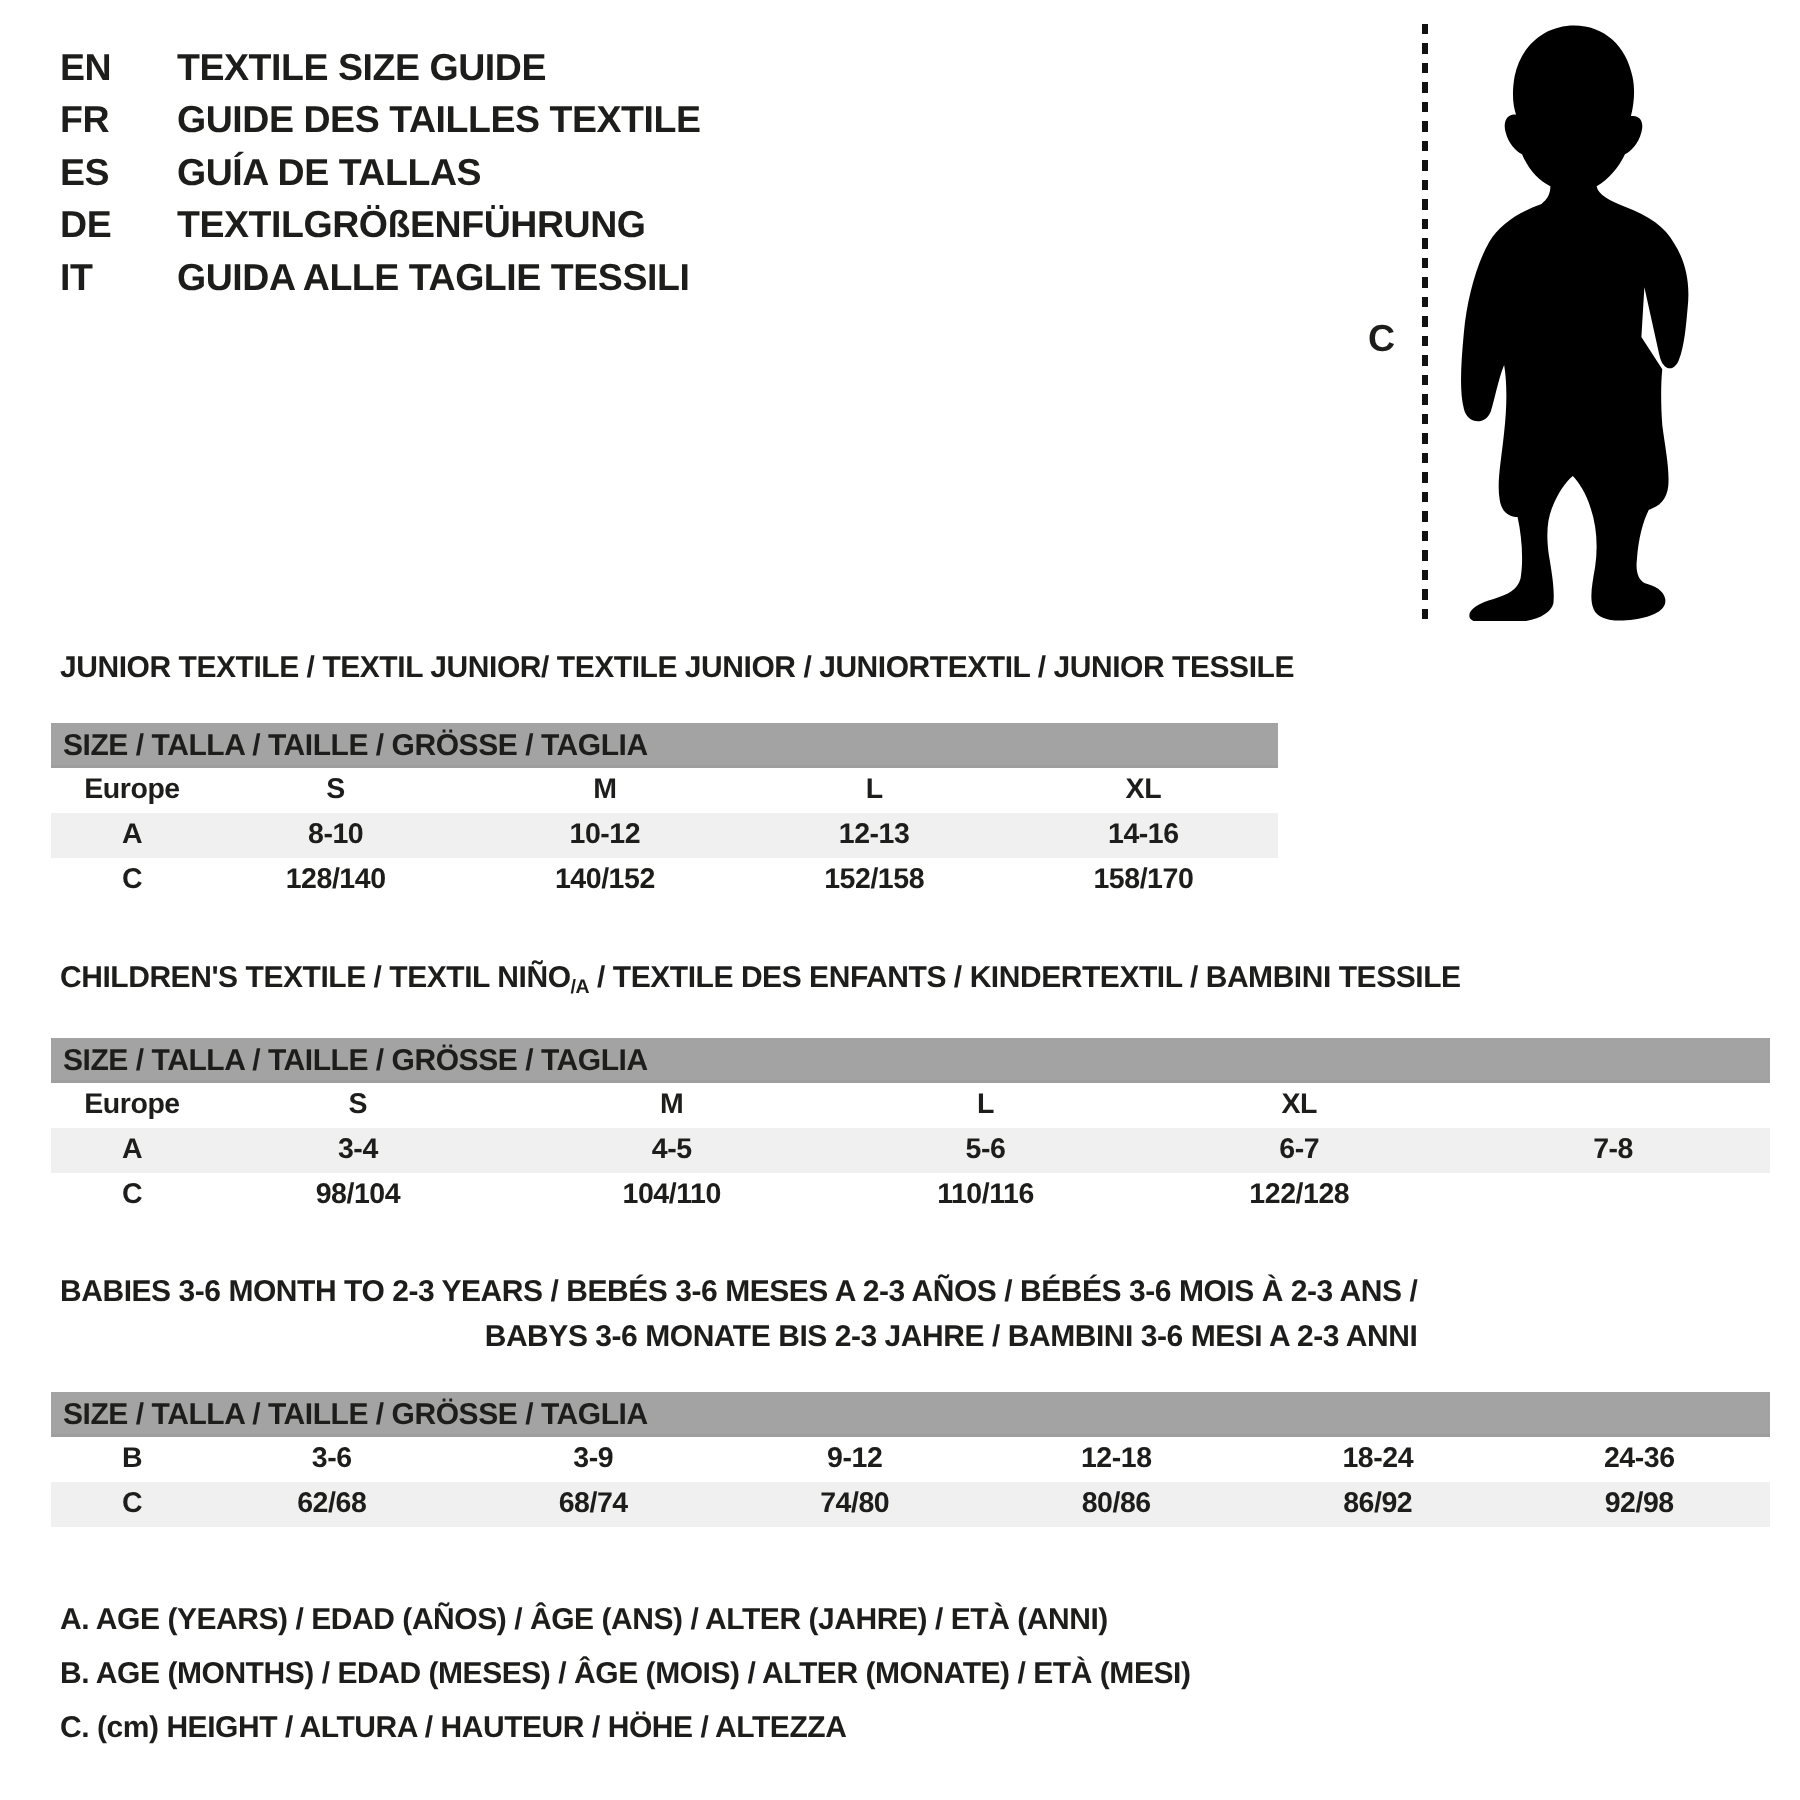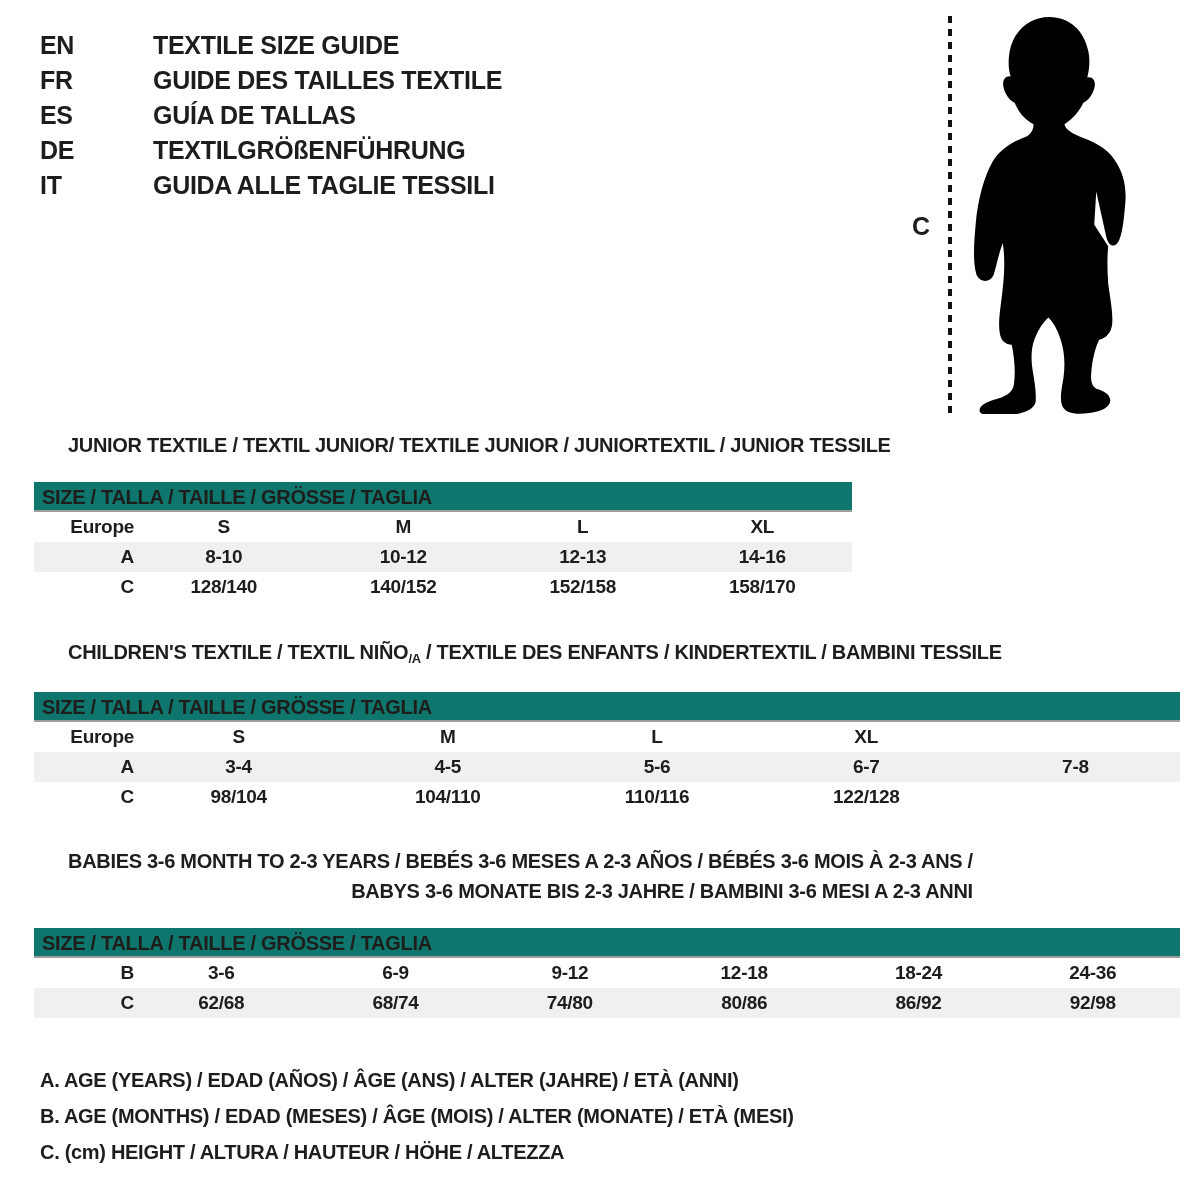--- a/index.html
+++ b/index.html
@@ -19,21 +19,20 @@
     position: absolute;
     left: 40px; top: 28px;
   }
   .lang-row {
     display: grid;
     grid-template-columns: 78px auto;
     height: 35px;
     line-height: 35px;
     font-size: 25px;
     white-space: nowrap;
-    gap: 35px;
   }
 
   
   .measure-line {
     position: absolute;
     left: 948px; top: 16px;
     width: 4px; height: 400px;
     background: repeating-linear-gradient(to bottom, #121212 0px, #121212 7px, transparent 7px, transparent 13px);
   }
   .measure-label {
@@ -46,53 +45,52 @@
     left: 958px; top: 14px;
     width: 184px; height: 400px;
   }
 
   
   .section-title {
     position: absolute;
     left: 40px;
     font-size: 20px;
     white-space: nowrap;
-    margin-left: 28px;
   }
   .section-title sub.small-sub {
     font-size: 13px;
     vertical-align: -4px;
     letter-spacing: -0.3px;
   }
   .two-line { line-height: 30px; text-align: right; }
 
   
   .tbl {
     position: absolute;
     left: 34px;
   }
   .tbl-head {
     height: 30px;
     line-height: 30px;
-    background: #0f766e;
+    background: #a3a3a3;
     border-bottom: 2px solid #9e9e9e;
     padding-left: 8px;
     font-size: 20px;
   }
   .trow {
     display: grid;
     height: 30px;
     line-height: 30px;
     font-size: 19px;
   }
   .t4 .trow { grid-template-columns: 100px repeat(4, 1fr); }
   .t5 .trow { grid-template-columns: 100px repeat(5, 1fr); }
   .t6 .trow { grid-template-columns: 100px repeat(6, 1fr); }
   .trow.shaded { background: #f0f0f0; }
-  .tlabel { text-align: right; padding-left: 8px; }
+  .tlabel { text-align: center; padding-left: 8px; }
   .tcell  { text-align: center; }
 
   
   .legend {
     position: absolute;
     left: 40px; top: 1062px;
   }
   .legend-line {
     height: 36px;
     line-height: 36px;
@@ -238,21 +236,21 @@
 <div class="section-title two-line" style="top:846px">
   <div>BABIES 3-6 MONTH TO 2-3 YEARS / BEBÉS 3-6 MESES A 2-3 AÑOS / BÉBÉS 3-6 MOIS À 2-3 ANS /</div>
   <div>BABYS 3-6 MONATE BIS 2-3 JAHRE / BAMBINI 3-6 MESI A 2-3 ANNI</div>
 </div>
 
 <div class="tbl t6" style="top:928px; width:1146px">
   <div class="tbl-head">SIZE / TALLA / TAILLE / GRÖSSE / TAGLIA</div>
   <div class="trow">
     <div class="tlabel">B</div>
     <div class="tcell">3-6</div>
-    <div class="tcell">6-9</div>
+    <div class="tcell">3-9</div>
     <div class="tcell">9-12</div>
     <div class="tcell">12-18</div>
     <div class="tcell">18-24</div>
     <div class="tcell">24-36</div>
   </div>
   <div class="trow shaded">
     <div class="tlabel">C</div>
     <div class="tcell">62/68</div>
     <div class="tcell">68/74</div>
     <div class="tcell">74/80</div>

